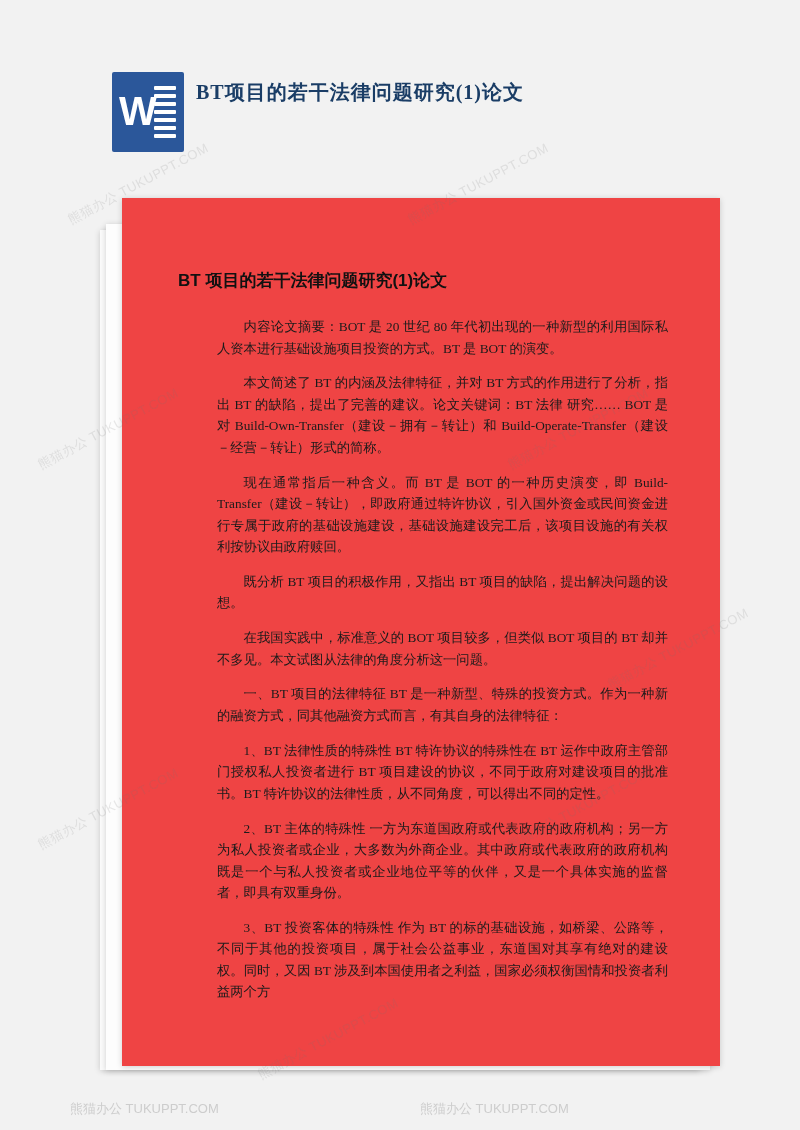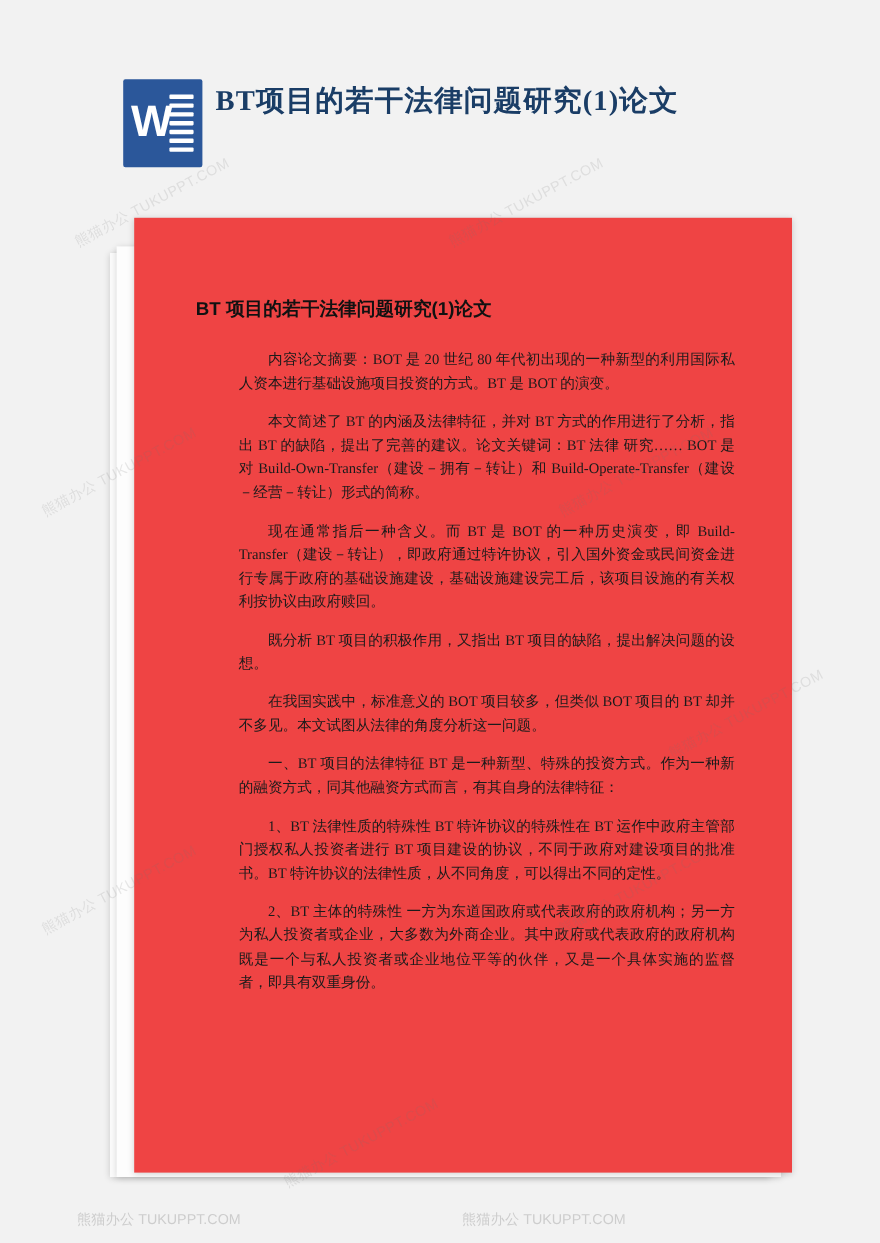--- a/index.html
+++ b/index.html
@@ -55,21 +55,21 @@
     background: #ffffff;
     margin-bottom: 4px;
     border-radius: 1px;
   }
   .doc-title {
     position: absolute;
     left: 196px;
     top: 10px;
     width: 520px;
     color: #1a3d66;
-    font-size: 26px;
+    font-size: 20px;
     font-weight: bold;
     line-height: 44px;
     letter-spacing: 1px;
     font-family: "Liberation Serif", serif;
   }
 
   
   .page-stack {
     position: absolute;
     left: 100px;
@@ -177,20 +177,21 @@
     <div class="doc-body">
       <div class="doc-heading">BT 项目的若干法律问题研究(1)论文</div>
       <p class="para">内容论文摘要：BOT 是 20 世纪 80 年代初出现的一种新型的利用国际私人资本进行基础设施项目投资的方式。BT 是 BOT 的演变。</p>
       <p class="para">本文简述了 BT 的内涵及法律特征，并对 BT 方式的作用进行了分析，指出 BT 的缺陷，提出了完善的建议。论文关键词：BT 法律 研究…… BOT 是对 Build-Own-Transfer（建设－拥有－转让）和 Build-Operate-Transfer（建设－经营－转让）形式的简称。</p>
       <p class="para">现在通常指后一种含义。而 BT 是 BOT 的一种历史演变，即 Build-Transfer（建设－转让），即政府通过特许协议，引入国外资金或民间资金进行专属于政府的基础设施建设，基础设施建设完工后，该项目设施的有关权利按协议由政府赎回。</p>
       <p class="para">既分析 BT 项目的积极作用，又指出 BT 项目的缺陷，提出解决问题的设想。</p>
       <p class="para">在我国实践中，标准意义的 BOT 项目较多，但类似 BOT 项目的 BT 却并不多见。本文试图从法律的角度分析这一问题。</p>
       <p class="para">一、BT 项目的法律特征  BT 是一种新型、特殊的投资方式。作为一种新的融资方式，同其他融资方式而言，有其自身的法律特征：</p>
       <p class="para">1、BT 法律性质的特殊性  BT 特许协议的特殊性在 BT 运作中政府主管部门授权私人投资者进行 BT 项目建设的协议，不同于政府对建设项目的批准书。BT 特许协议的法律性质，从不同角度，可以得出不同的定性。</p>
       <p class="para">2、BT 主体的特殊性  一方为东道国政府或代表政府的政府机构；另一方为私人投资者或企业，大多数为外商企业。其中政府或代表政府的政府机构既是一个与私人投资者或企业地位平等的伙伴，又是一个具体实施的监督者，即具有双重身份。</p>
+      <p class="para">3、BT 投资客体的特殊性  作为 BT 的标的基础设施，如桥梁、公路等，不同于其他的投资项目，属于社会公益事业，东道国对其享有绝对的建设权。同时，又因 BT 涉及到本国使用者之利益，国家必须权衡国情和投资者利益两个方</p>
     </div>
   </div>
 </div>
 
 <div class="wm" style="left:60px; top:175px;">熊猫办公 TUKUPPT.COM</div>
 <div class="wm" style="left:400px; top:175px;">熊猫办公 TUKUPPT.COM</div>
 <div class="wm" style="left:30px; top:420px;">熊猫办公 TUKUPPT.COM</div>
 <div class="wm" style="left:500px; top:420px;">熊猫办公 TUKUPPT.COM</div>
 <div class="wm" style="left:30px; top:800px;">熊猫办公 TUKUPPT.COM</div>
 <div class="wm" style="left:500px; top:800px;">熊猫办公 TUKUPPT.COM</div>

